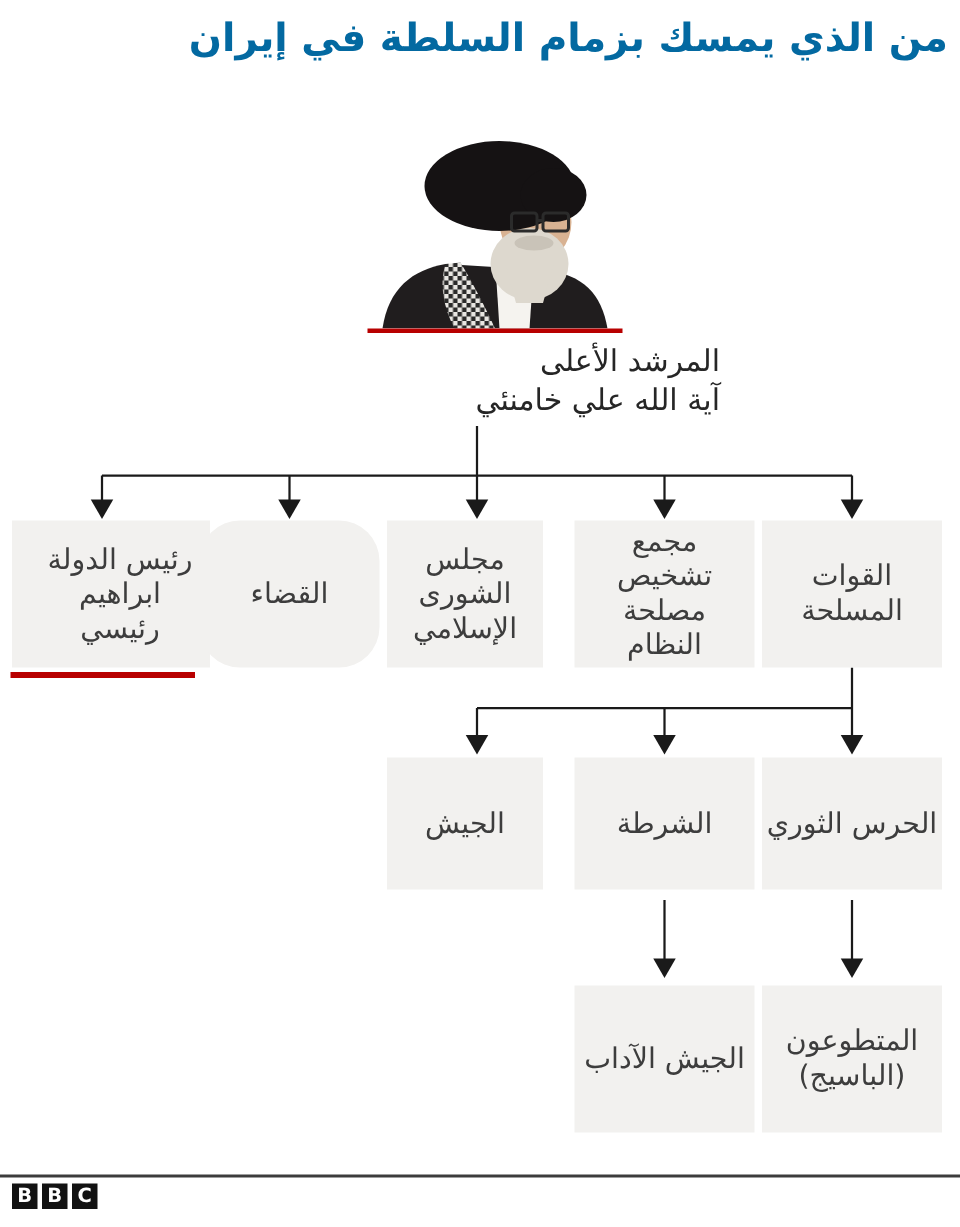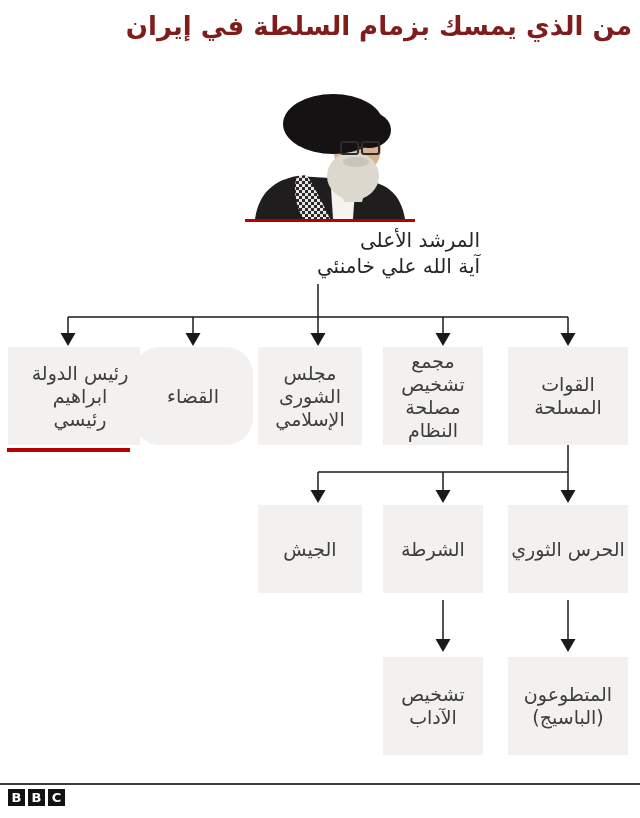--- a/index.html
+++ b/index.html
@@ -1,39 +1,39 @@
 <!DOCTYPE html>
 <html lang="ar"><head>
 <meta charset="utf-8">
 <style>
   html,body{margin:0;padding:0;background:#fff;}
   .page{position:relative;width:640px;height:818px;background:#ffffff;
         font-family:"DejaVu Sans",sans-serif;direction:rtl;overflow:hidden;}
 
   .title{position:absolute;top:8px;right:8px;left:8px;text-align:right;
-         font-size:26px;line-height:36px;font-weight:bold;color:#7f1d1d;}
+         font-size:26px;line-height:36px;font-weight:bold;color:#0369a1;}
 
   .portrait{position:absolute;left:245px;top:88px;width:170px;height:131px;}
   .photo-underline{position:absolute;left:245px;top:219px;width:170px;height:3px;background:#b80000;}
 
   .leader-text{position:absolute;top:227px;left:160px;width:320px;text-align:right;
                color:#262626;font-size:20px;line-height:26px;}
 
   .connectors{position:absolute;left:0;top:0;width:640px;height:818px;pointer-events:none;}
 
   .box{position:absolute;background:#f2f1ef;color:#3d3d3d;display:flex;align-items:center;
        justify-content:center;text-align:center;font-size:19px;line-height:23px;
        white-space:pre-line;}
   .r1{top:347px;height:98px;}
   .r2{top:505px;height:88px;}
   .r3{top:657px;height:98px;}
   .cA{left:8px;width:120px;padding-left:12px;}
   .cB{left:133px;width:120px;border-radius:27px;}
   .cC{left:258px;width:104px;}
-  .cD{left:383px;width:100px;}
+  .cD{left:383px;width:120px;}
   .cE{left:508px;width:120px;}
 
   .president-underline{position:absolute;left:7px;top:448px;width:123px;height:4px;background:#b80000;}
 
   .footer-line{position:absolute;left:0;top:783px;width:640px;height:2px;background:#3c3c3c;}
   .bbc{position:absolute;left:8px;top:789px;display:flex;gap:3px;direction:ltr;}
   .bbc .blk{width:17px;height:17px;background:#121212;color:#ffffff;font-weight:bold;
             font-size:13px;display:flex;align-items:center;justify-content:center;}
 </style>
 </head>
@@ -115,21 +115,21 @@
 مصلحة
 النظام</div>
   <div class="box r1 cE">القوات
 المسلحة</div>
   <div class="president-underline"></div>
 
   <div class="box r2 cC">الجيش</div>
   <div class="box r2 cD">الشرطة</div>
   <div class="box r2 cE">الحرس الثوري</div>
 
-  <div class="box r3 cD">تشخيص الآداب</div>
+  <div class="box r3 cD">الجيش الآداب</div>
   <div class="box r3 cE">المتطوعون
 (الباسيج)</div>
 
   <div class="footer-line"></div>
   <div class="bbc">
     <span class="blk">B</span>
     <span class="blk">B</span>
     <span class="blk">C</span>
   </div>
 

